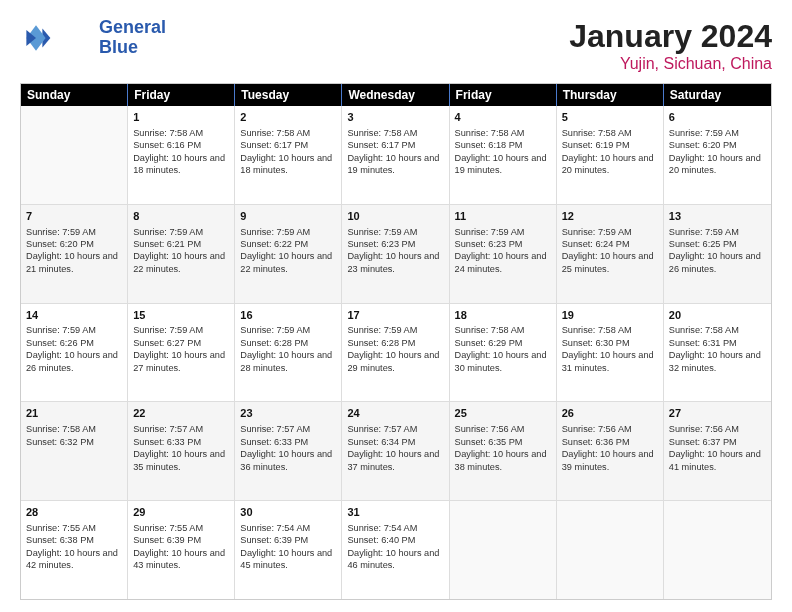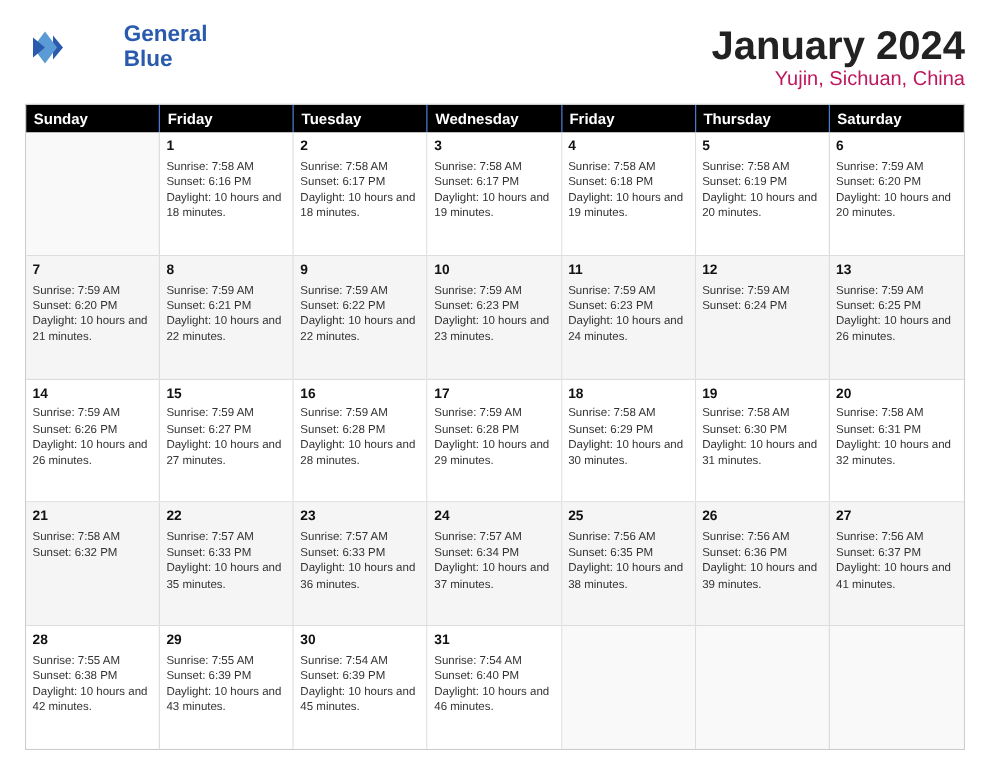--- a/index.html
+++ b/index.html
@@ -218,20 +218,21 @@
           <div class="cal-cell">
             <span class="day-num">11</span>
             <div class="info-line">Sunrise: 7:59 AM</div>
             <div class="info-line">Sunset: 6:23 PM</div>
             <div class="info-line">Daylight: 10 hours and 24 minutes.</div>
           </div>
           <div class="cal-cell">
             <span class="day-num">12</span>
             <div class="info-line">Sunrise: 7:59 AM</div>
             <div class="info-line">Sunset: 6:24 PM</div>
+            <div class="info-line">Daylight: 10 hours and 25 minutes.</div>
           </div>
           <div class="cal-cell">
             <span class="day-num">13</span>
             <div class="info-line">Sunrise: 7:59 AM</div>
             <div class="info-line">Sunset: 6:25 PM</div>
             <div class="info-line">Daylight: 10 hours and 26 minutes.</div>
           </div>
         </div>
         <div class="cal-row">
           <div class="cal-cell">

